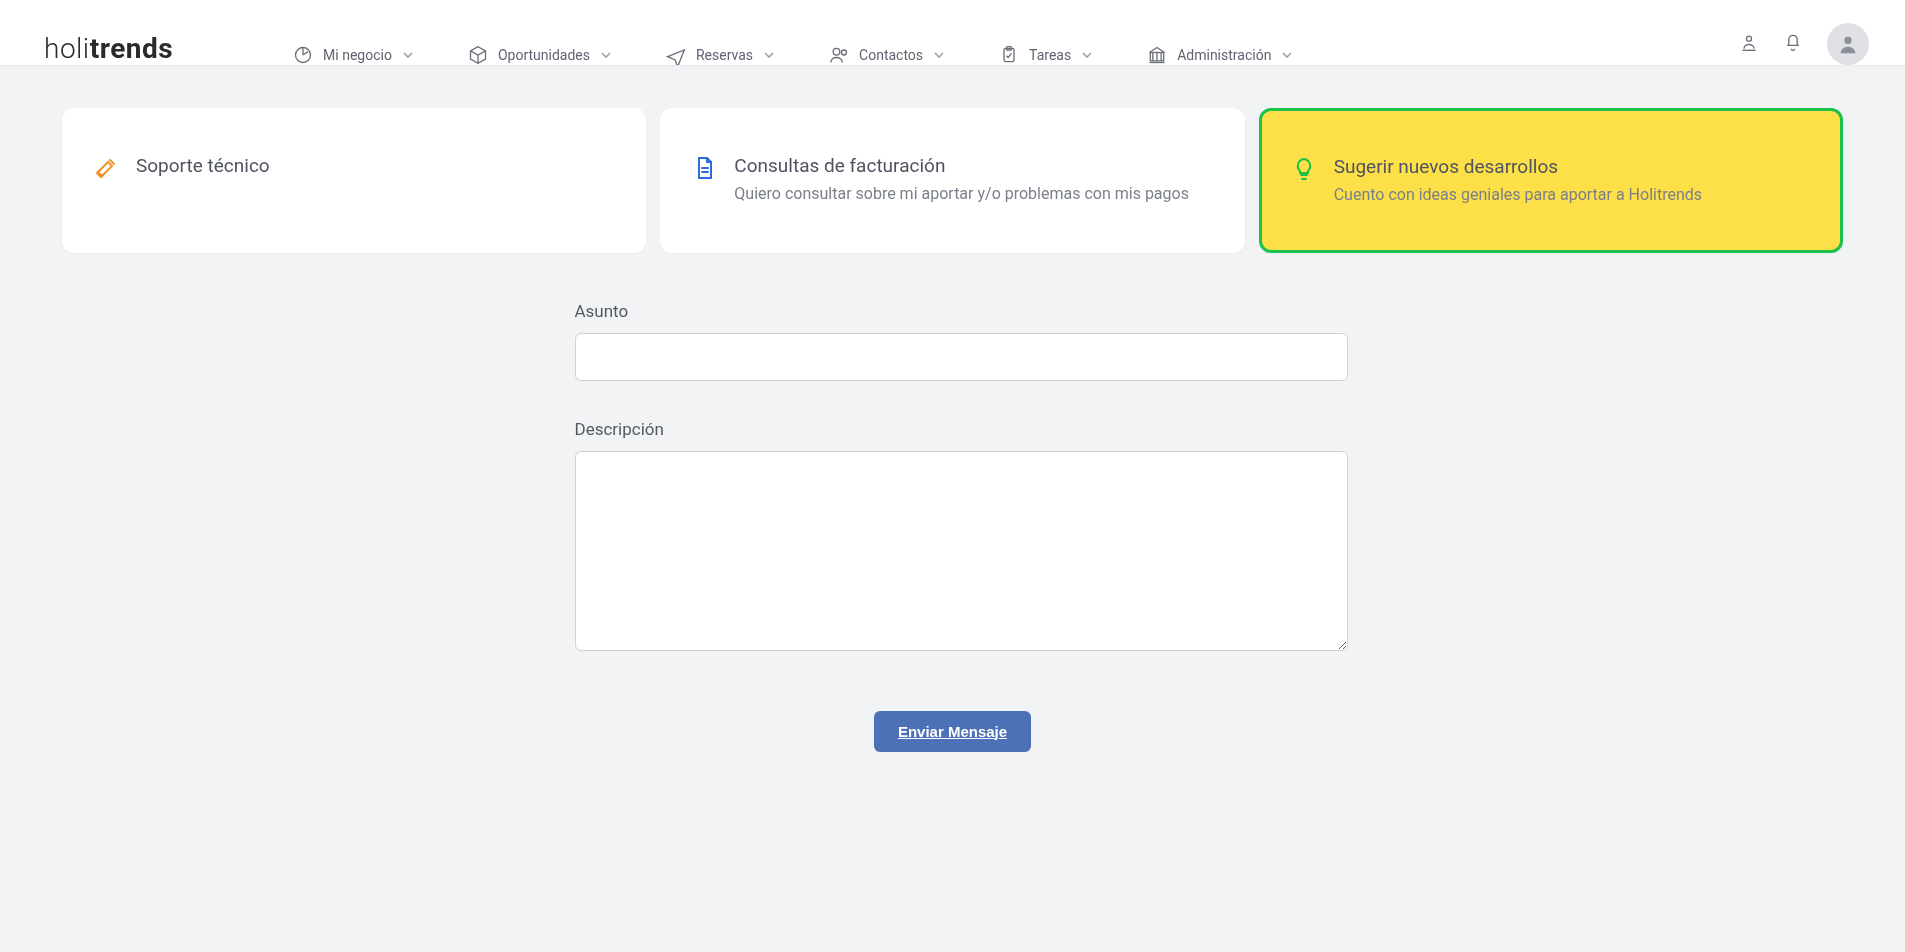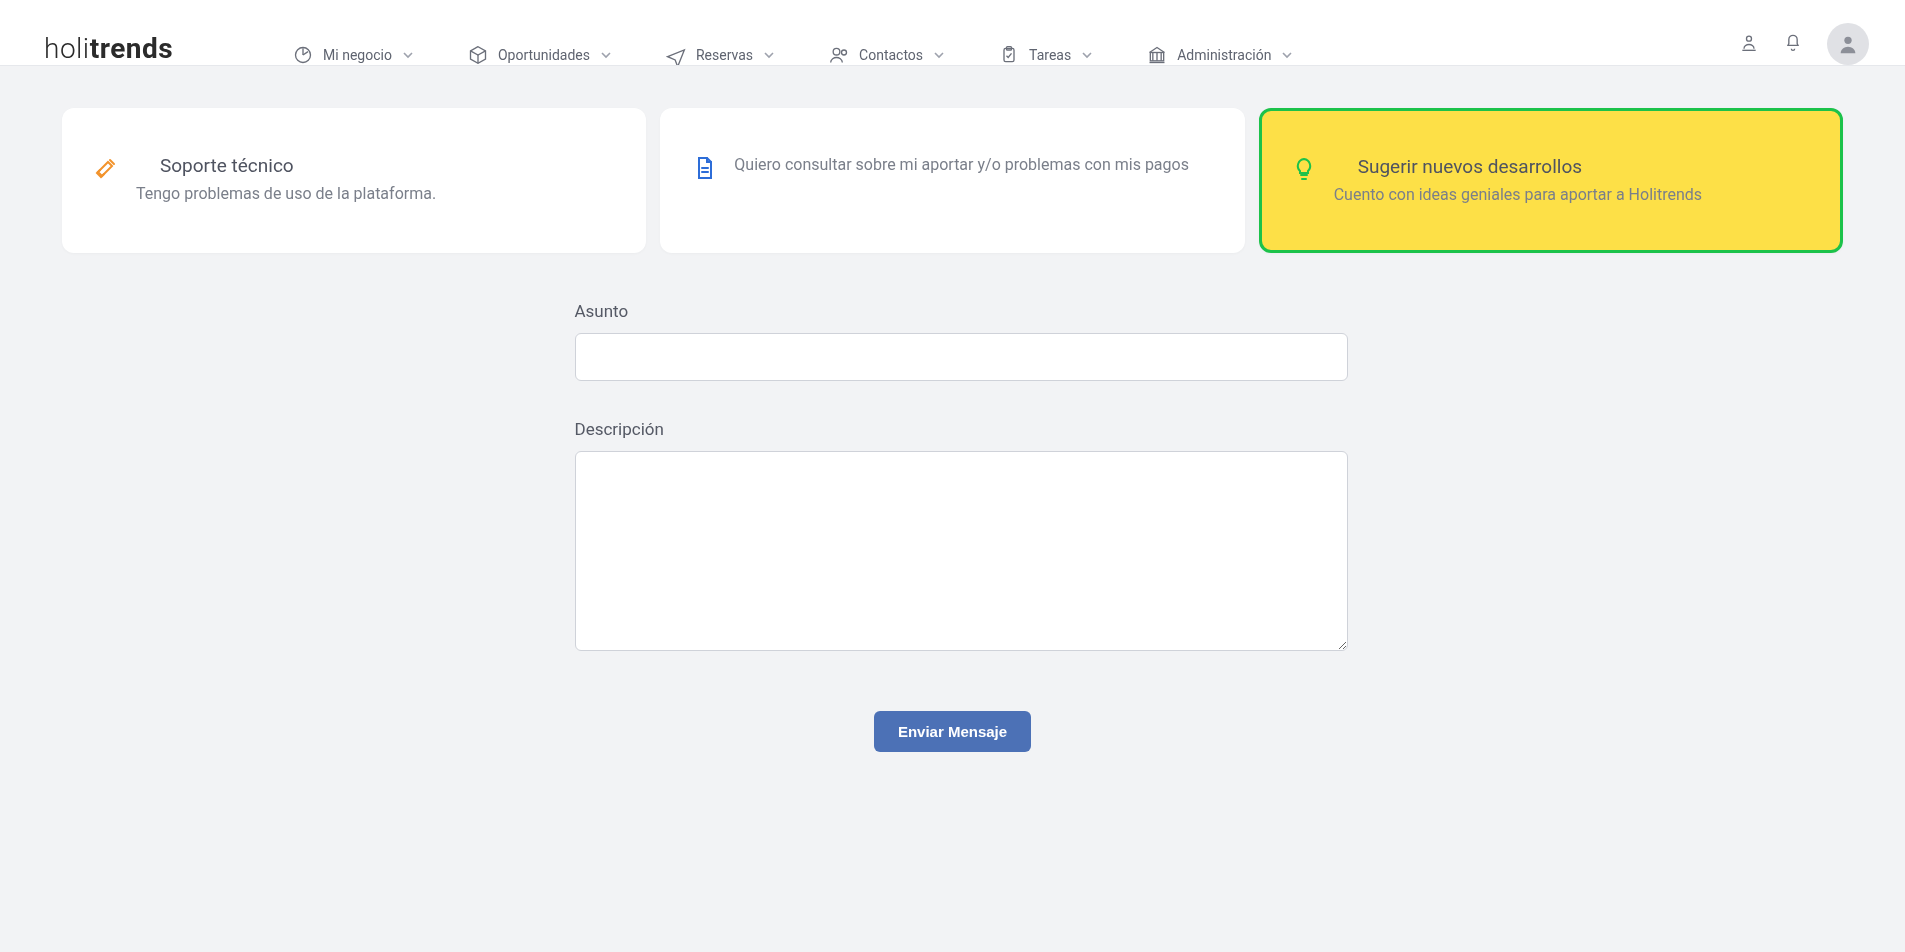--- a/index.html
+++ b/index.html
@@ -94,21 +94,20 @@
     flex: none;
     margin-top: 2px;
   }
   .card-icon svg { width: 24px; height: 24px; display:block; }
   .card-body { flex:1; }
   .card-title {
     font-size: 19px;
     color: #4f5360;
     margin-bottom: 6px;
     font-weight: 400;
-    margin-left: 24px;
   }
   .card-desc {
     font-size: 16px;
     color: #7a7f8a;
     line-height: 1.35;
   }
 
   
   .form-area {
     max-width: 790px;
@@ -148,20 +147,21 @@
   }
   .submit-btn {
     background: #4c71b6;
     color: #fff;
     border: none;
     border-radius: 6px;
     font-size: 15px;
     font-weight: 600;
     padding: 12px 24px;
     cursor: pointer;
+    text-decoration: underline;
   }
 </style>
 </head>
 <body>
 
 <header class="header">
   <div class="logo">
     <span class="logo-mark">
       <svg viewBox="0 0 32 32">
           <polygon points="2,16 22,4 12,16" fill="#2c4aa7"></polygon>
@@ -303,34 +303,34 @@
     <div class="card">
       <div class="card-icon">
         <svg viewBox="0 0 24 24" fill="none" stroke="#f2932c" stroke-width="2" stroke-linecap="round">
             <path d="M14 6l4 4-10 10-4-4 10-10z"></path>
             <path d="M6 14l-3 3 4 4 3-3"></path>
             <path d="M16 4l4 4"></path>
           </svg>
       </div>
       <div class="card-body">
         <div class="card-title">Soporte técnico</div>
-        <div class="card-desc">Tengo problemas de uso de la plataforma.</div>
       </div>
     </div>
 
     <div class="card">
       <div class="card-icon">
         <svg viewBox="0 0 24 24" fill="none" stroke="#2d6dd8" stroke-width="2" stroke-linecap="round">
             <path d="M7 2h8l4 4v16H7z"></path>
             <path d="M15 2v4h4"></path>
             <line x1="10" y1="12" x2="16" y2="12"></line>
             <line x1="10" y1="16" x2="16" y2="16"></line>
           </svg>
       </div>
       <div class="card-body">
+        <div class="card-title">Consultas de facturación</div>
         <div class="card-desc">Quiero consultar sobre mi aportar y/o problemas con mis pagos</div>
       </div>
     </div>
 
     <div class="card selected">
       <div class="card-icon">
         <svg viewBox="0 0 24 24" fill="none" stroke="#1cc24a" stroke-width="2" stroke-linecap="round">
             <path d="M9 18h6"></path>
             <path d="M10 22h4"></path>
             <path d="M12 2a7 7 0 00-4 12v2h8v-2a7 7 0 00-4-12z"></path>

